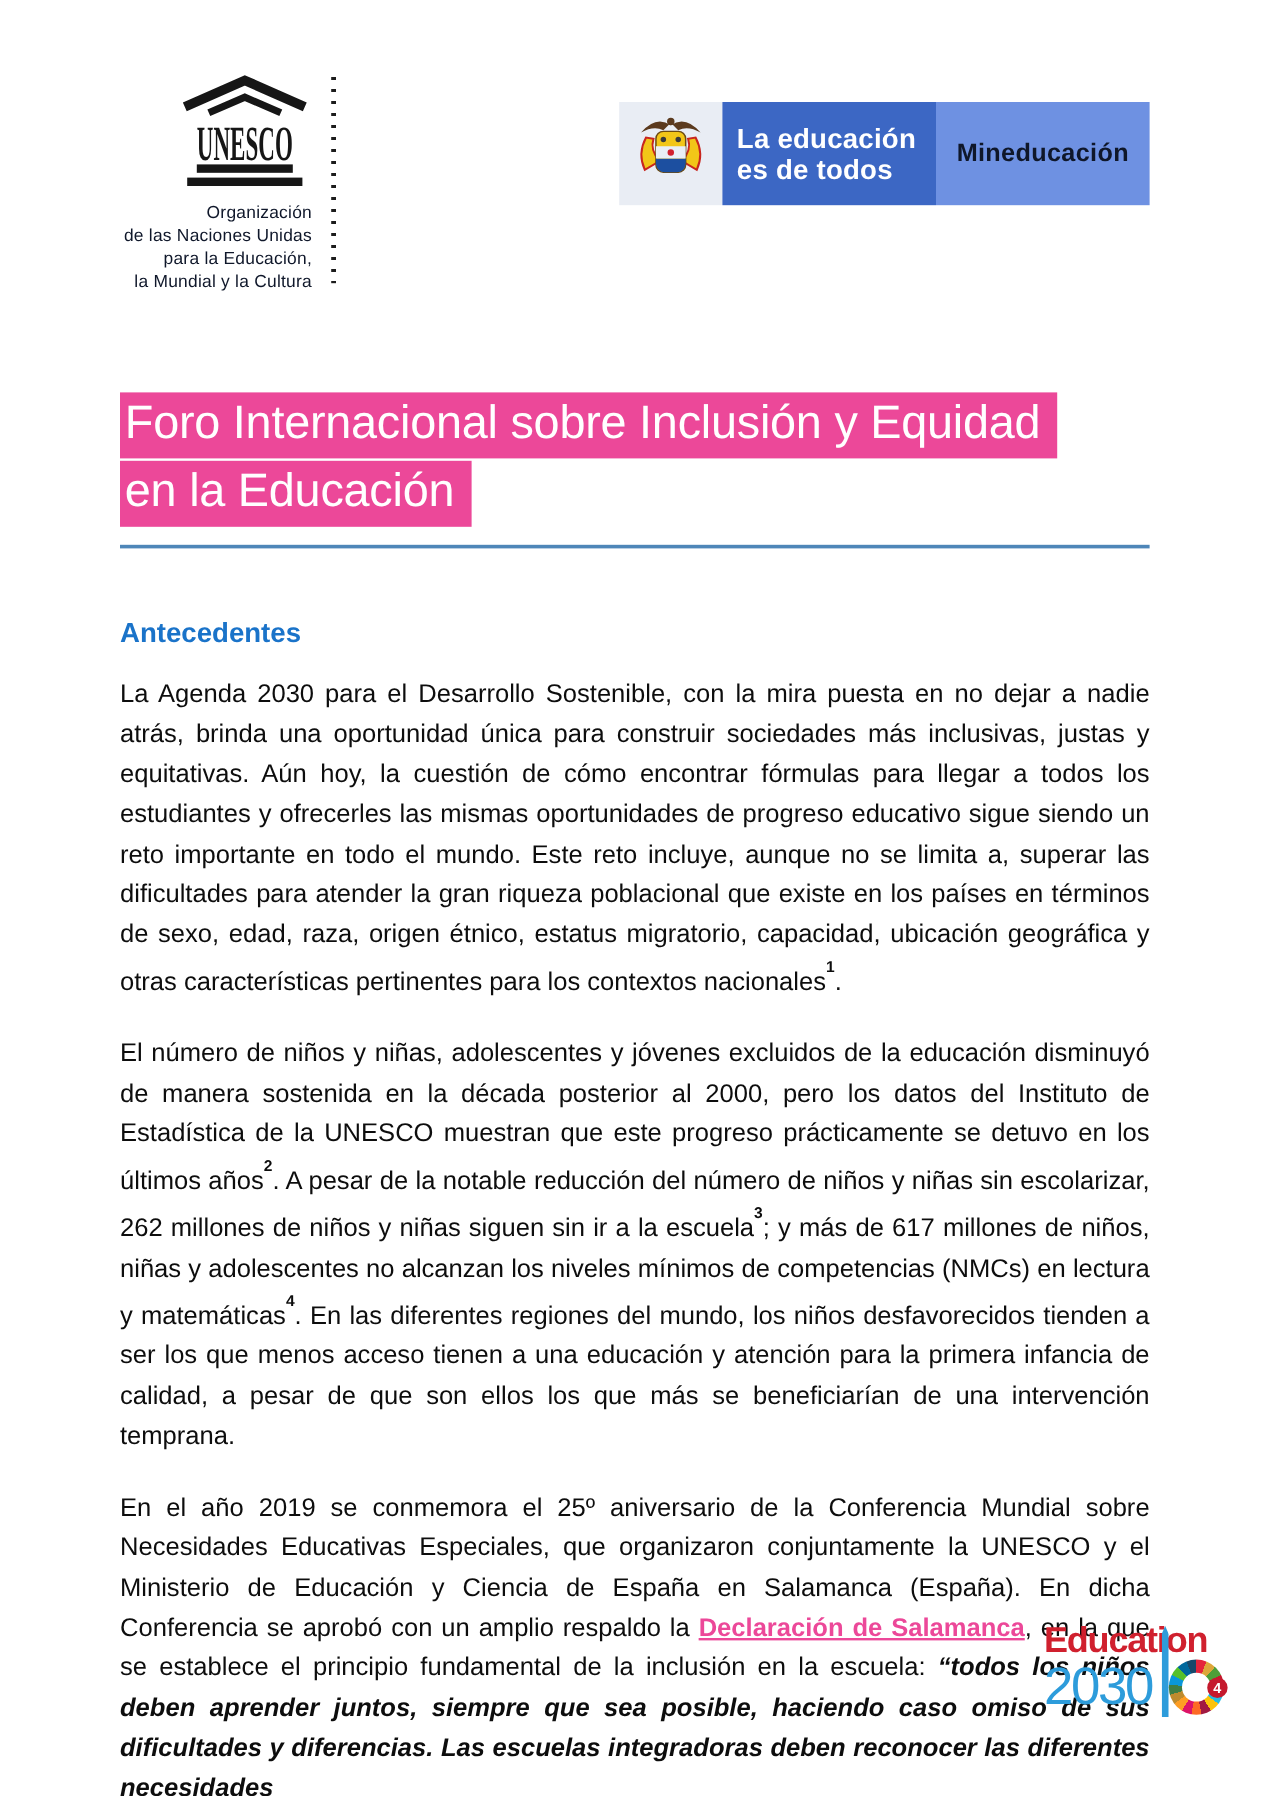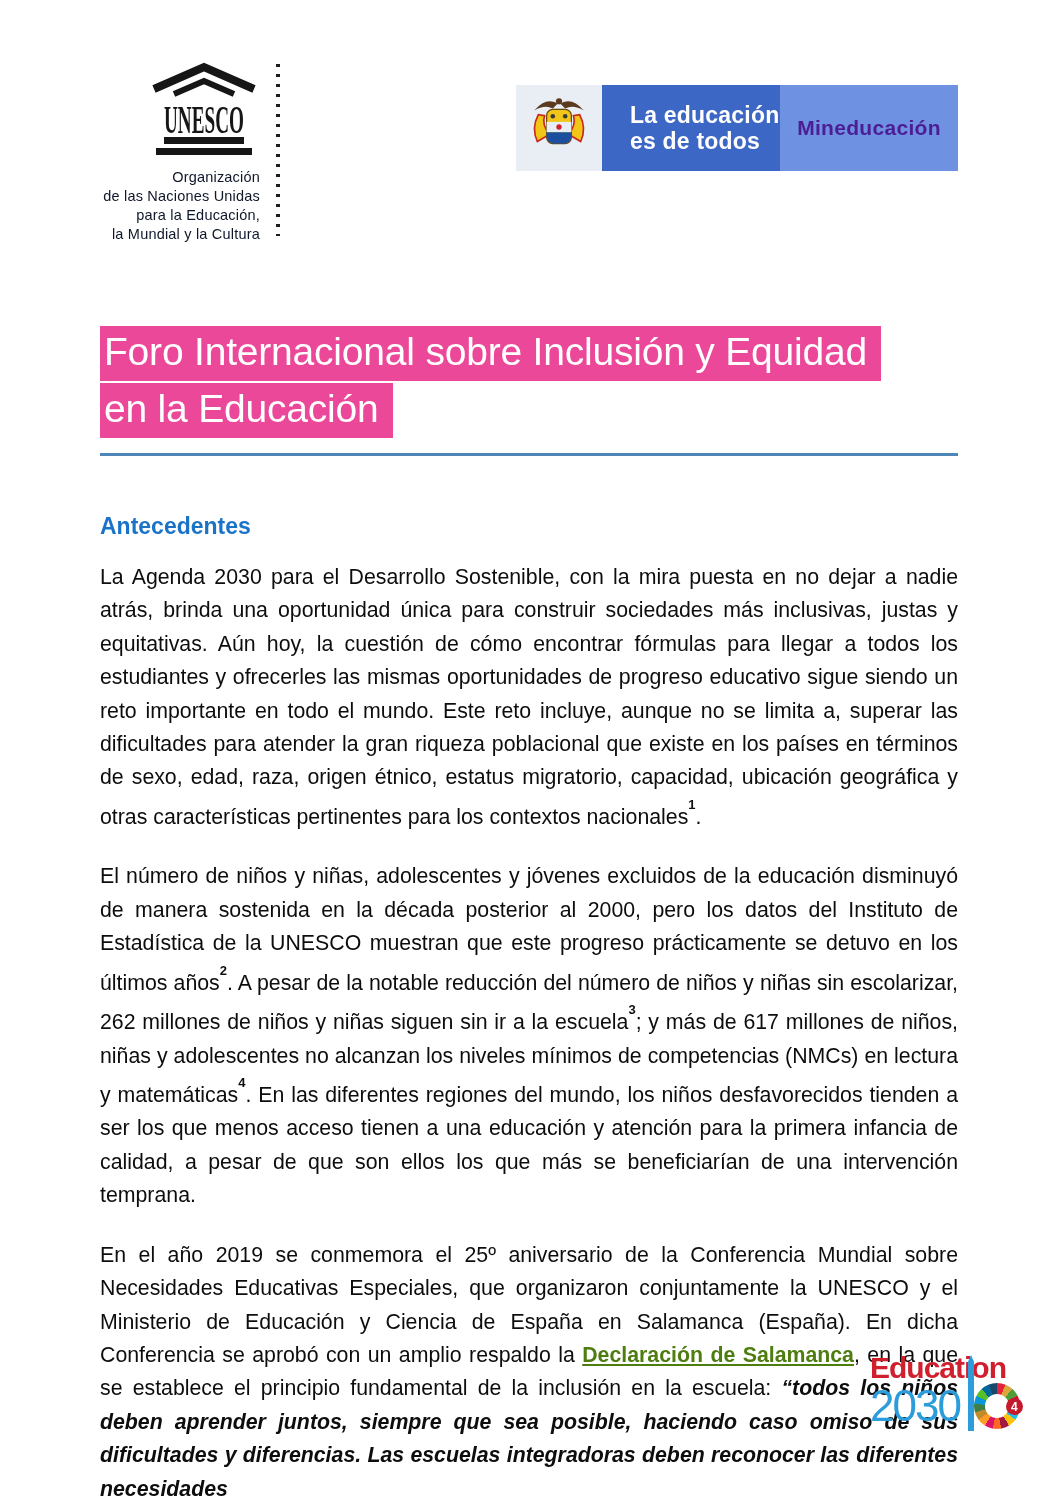--- a/index.html
+++ b/index.html
@@ -15,22 +15,22 @@
   .unesco-inner { width:160px; text-align:right; }
   .unesco-org { margin-top:8px; font-size:14.5px; line-height:19px; color:#0f172a; letter-spacing:.2px; }
   .dots {
     width:4px; height:172px; margin-left:16px; margin-top:2px;
     background:repeating-linear-gradient(to bottom, #1c1c1c 0 3px, transparent 3px 10px);
   }
 
   .banner { display:flex; height:86px; margin-top:23px; }
   .coat-seg { width:86px; background:#e9edf4; display:flex; align-items:center; justify-content:center; }
   .mid-seg  { width:178px; background:#3c67c4; color:#fff; font-weight:bold; font-size:23px; line-height:26px;
-              display:flex; flex-direction:column; justify-content:center; padding-left:28px; letter-spacing:.2px; }
-  .right-seg{ width:178px; background:#6e91e2; color:#4c1d95; font-weight:bold; font-size:21px;
+              display:flex; flex-direction:column; justify-content:center; padding-left:12px; letter-spacing:.2px; }
+  .right-seg{ width:178px; background:#6e91e2; color:#0f172a; font-weight:bold; font-size:21px;
               display:flex; align-items:center; justify-content:center; letter-spacing:.3px; }
 
   
   .main { padding:0 100px; }
   .doc-title { margin-top:82px; font-weight:400; }
   .doc-title .line { display:block; }
   .doc-title .hl {
     display:inline-block; background:#ec4899; color:#fff;
     font-size:39px; line-height:44px; padding:4px 14px 7px 4px; margin-bottom:2px;
     letter-spacing:-0.2px;
@@ -38,21 +38,21 @@
   .title-rule { border:none; border-top:3px solid #4e86b8; margin-top:13px; }
 
   .subtitle { margin-top:19px; font-size:31px; font-weight:bold; color:#c32132; letter-spacing:-0.3px; }
   .event-date { margin-top:13px; font-size:20px; font-weight:bold; color:#0d0d0d; }
 
   .section-heading { margin-top:57px; font-size:23px; font-weight:bold; color:#1a73c9; }
 
   .body-p { margin-top:21px; font-size:21.3px; line-height:33.4px; text-align:justify; color:#0d0d0d; }
   .body-p + .body-p { margin-top:26px; }
   sup.fn-ref { font-size:13px; position:relative; top:-7px; font-weight:bold; }
-  .doc-link { color:#4d7c0f; text-decoration:underline; font-weight:bold; cursor:pointer; }
+  .doc-link { color:#ec4899; text-decoration:underline; font-weight:bold; cursor:pointer; }
   .quote-it { font-style:italic; font-weight:bold; }
 
   
   .edu-logo { position:absolute; right:36px; bottom:52px; width:152px; height:94px; }
   .edu-pencil {
     position:absolute; left:98px; top:4px; width:6px; height:76px; background:#2d9cdb;
     clip-path:polygon(50% 0, 100% 9%, 100% 100%, 0 100%, 0 9%);
   }
   .edu-row1 { display:flex; color:#d0202e; font-weight:bold; font-size:30px; letter-spacing:-1px; }
   .edu-row2 { display:flex; align-items:center; margin-top:-2px; }

